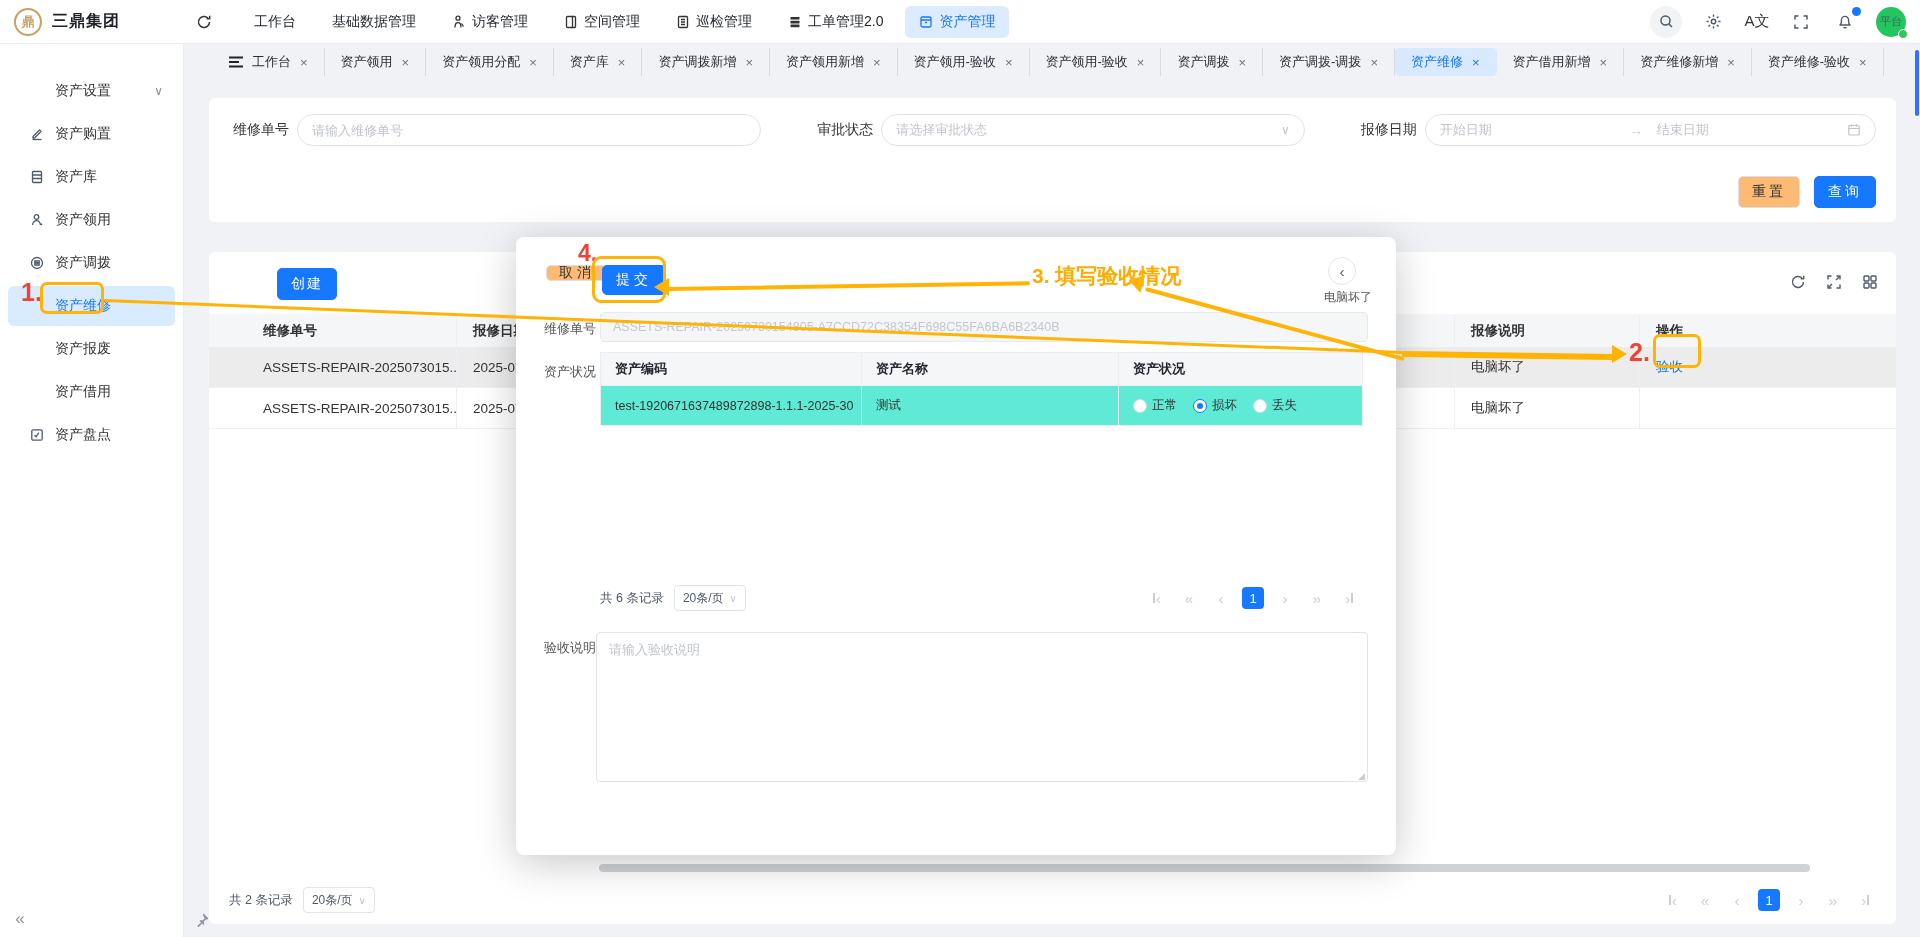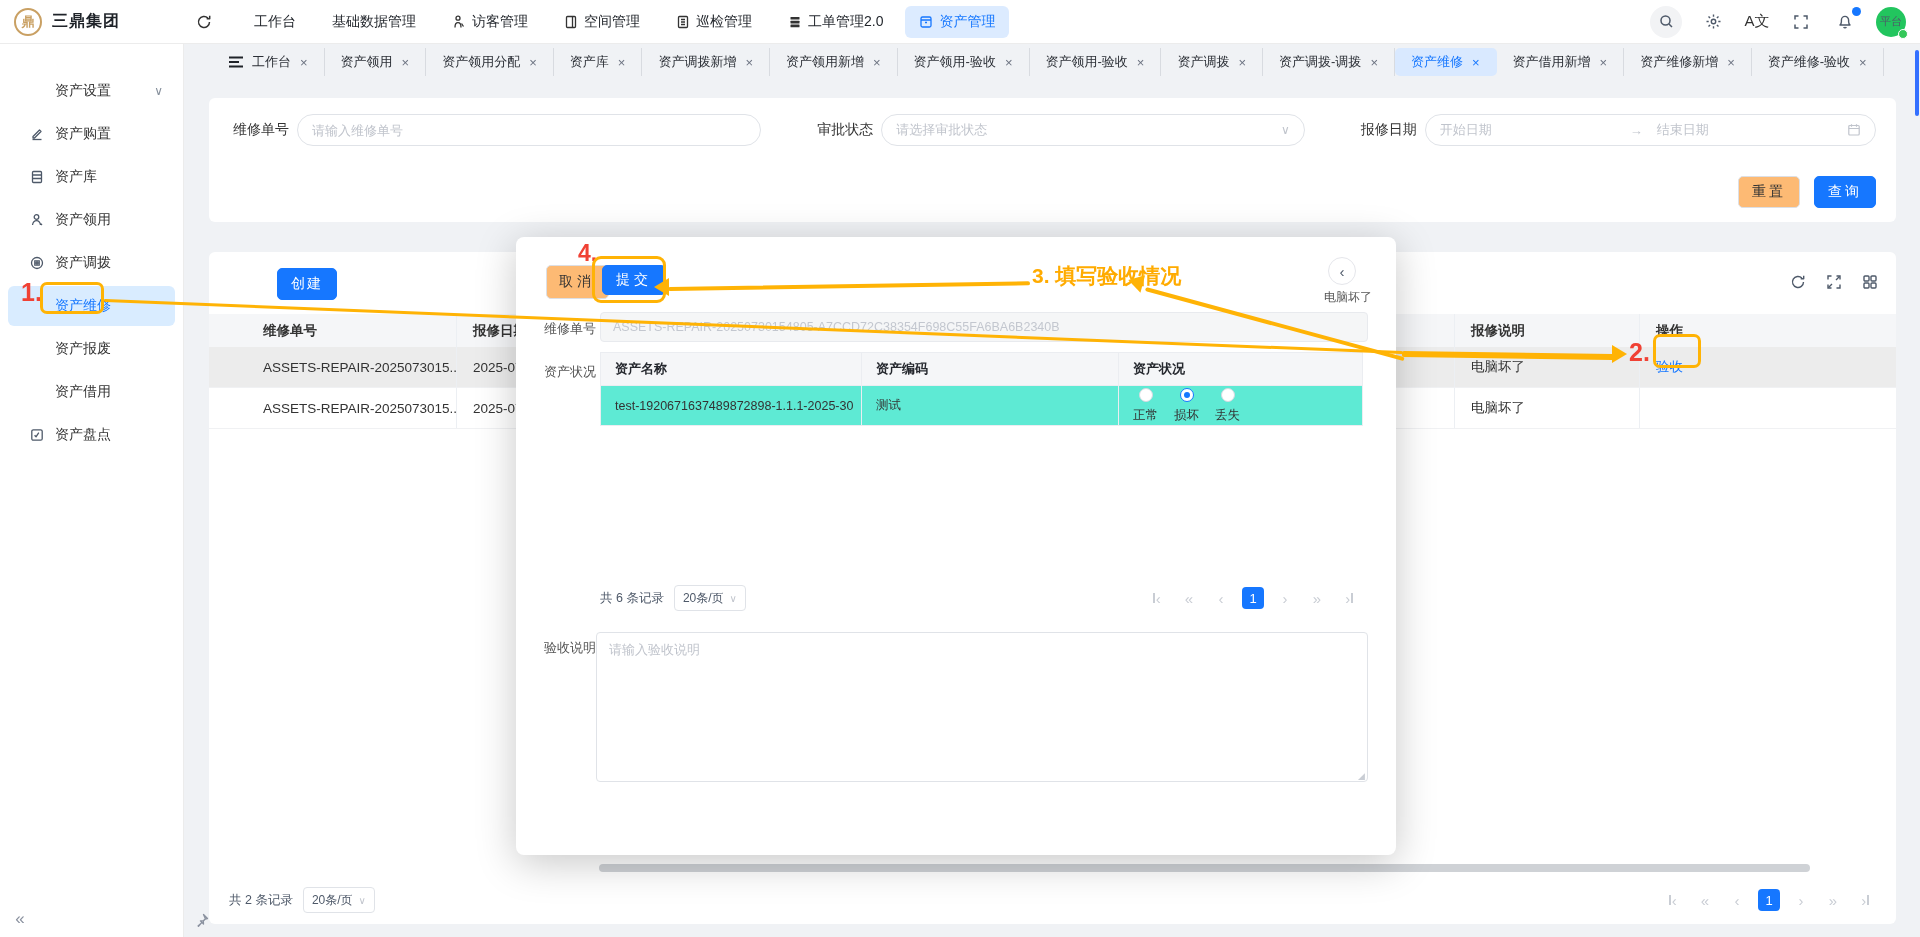--- a/index.html
+++ b/index.html
@@ -104,38 +104,38 @@
   .pager { display:flex; align-items:center; gap:10px; color:#c9cdd4; }
   .pg-btn { min-width:22px; height:22px; display:flex; align-items:center; justify-content:center; font-size:15px; cursor:pointer; }
   .pg-current { background:#1677ff; color:#fff; border-radius:4px; font-size:13px; width:22px; }
   .pg-edge-l::before, .pg-edge-r::after { content:""; width:1.5px; height:10px; background:currentColor; display:inline-block; }
   .pg-edge-l::before { margin-right:1px; }
   .pg-edge-r::after { margin-left:1px; }
 
   
   .modal { position:absolute; left:516px; top:237px; width:880px; height:618px; background:#fff; border-radius:8px;
     box-shadow:0 8px 40px rgba(0,0,0,.22); z-index:50; }
-  .m-cancel { position:absolute; left:30px; top:28px; letter-spacing:4px; height:34px;padding-left:12px; }
+  .m-cancel { position:absolute; left:30px; top:28px; letter-spacing:4px; height:16px;padding-left:12px; }
   .m-submit { position:absolute; left:86px; top:28px; letter-spacing:4px; height:30px; }
   .m-back { position:absolute; right:40px; top:20px; width:28px; height:28px; border-radius:50%; border:1px solid #e5e6eb;
     display:flex; align-items:center; justify-content:center; color:#4e5969; font-size:15px; cursor:pointer; }
   .m-back-label { position:absolute; right:24px; top:52px; font-size:12px; color:#555; }
   .m-label { position:absolute; left:28px; font-size:13px; color:#555; white-space:nowrap; }
   .m-input-disabled { position:absolute; left:84px; top:75px; width:768px; height:30px; background:#f5f6f7; border:1px solid #e8eaee;
     border-radius:4px; color:#c3c7cf; font-size:12.5px; padding:0 12px; font-family:inherit; }
   .m-table { position:absolute; left:84px; top:115px; width:763px; border:1px solid #ebedf1; border-bottom:none; }
   .mt-row { display:grid; grid-template-columns:261px 257px 1fr; }
   .mt-head { background:#f5f6f8; height:33px; font-weight:bold; }
   .mt-cell { padding:0 14px; height:100%; display:flex; align-items:center; font-size:13px; color:#25282e;
     border-right:1px solid #ebedf1; border-bottom:1px solid #ebedf1; overflow:hidden; white-space:nowrap; }
   .mt-cell:last-child { border-right:none; }
   .mt-body-row { height:40px; background:#5eead4; font-weight:normal;text-align:center; }
   .mt-body-row .mt-cell { color:#333; font-size:12.5px; }
   .radio-group { display:flex; align-items:center; gap:16px; }
-  .radio-opt { display:flex; align-items:center; gap:5px; font-size:12.5px; color:#333; cursor:pointer;flex-direction:column; }
+  .radio-opt { display:flex; align-items:center; gap:5px; font-size:12.5px; color:#333; cursor:pointer; }
   .radio { width:14px; height:14px; border-radius:50%; border:1px solid #d5d9e0; background:#fff; position:relative; }
   .radio.checked { border-color:#1677ff; }
   .radio.checked::after { content:""; position:absolute; left:3px; top:3px; width:6px; height:6px; border-radius:50%; background:#1677ff; }
   .m-pagination { position:absolute; left:84px; right:36px; top:348px; display:flex; align-items:center; justify-content:space-between; }
   .m-textarea { position:absolute; left:80px; top:395px; width:772px; height:150px; border:1px solid #e0e3e8; border-radius:4px;
     padding:8px 12px; font-size:13px; color:#333; resize:none; outline:none; font-family:Liberation Sans, sans-serif; }
   .m-textarea::placeholder { color:#c0c4cc; }
   .resize-corner { position:absolute; left:842px; top:534px; color:#c9cdd4; font-size:9px; }
 
   
@@ -495,22 +495,22 @@
   <button class="btn btn-primary m-submit">提交</button>
   <div class="m-back">‹</div>
   <div class="m-back-label">电脑坏了</div>
 
   <span class="m-label" style="top:83px;">维修单号</span>
   <input class="m-input-disabled" disabled="" value="ASSETS-REPAIR-20250730154805-A7CCD72C38354F698C55FA6BA6B2340B" style="">
 
   <span class="m-label" style="top:126px;">资产状况</span>
   <div class="m-table">
     <div class="mt-row mt-head">
+      <div class="mt-cell">资产编码</div>
       <div class="mt-cell">资产名称</div>
-      <div class="mt-cell">资产编码</div>
       <div class="mt-cell">资产状况</div>
     </div>
     <div class="mt-row mt-body-row">
       <div class="mt-cell">test-1920671637489872898-1.1.1-2025-30</div>
       <div class="mt-cell">测试</div>
       <div class="mt-cell">
         <div class="radio-group">
           <span class="radio-opt">
             <span class="radio"></span>
             <span>正常</span>

